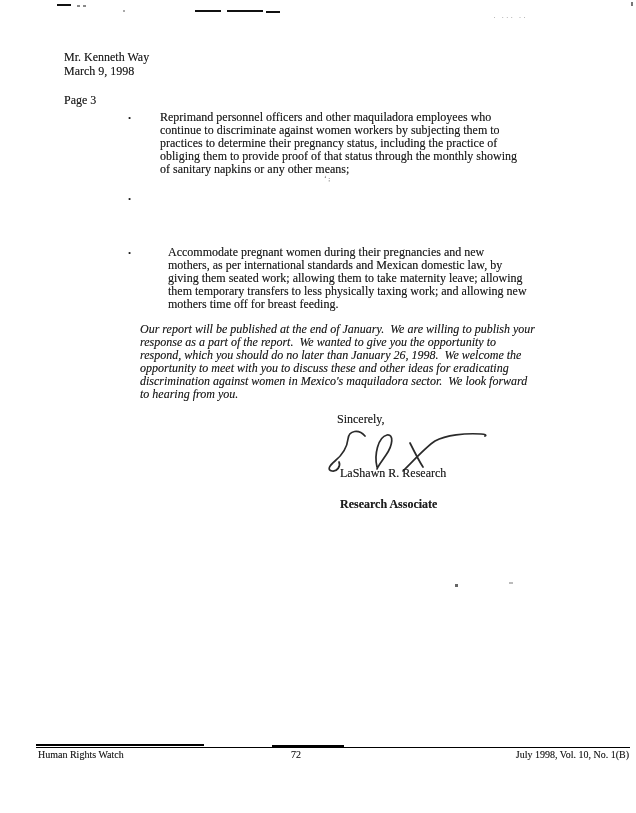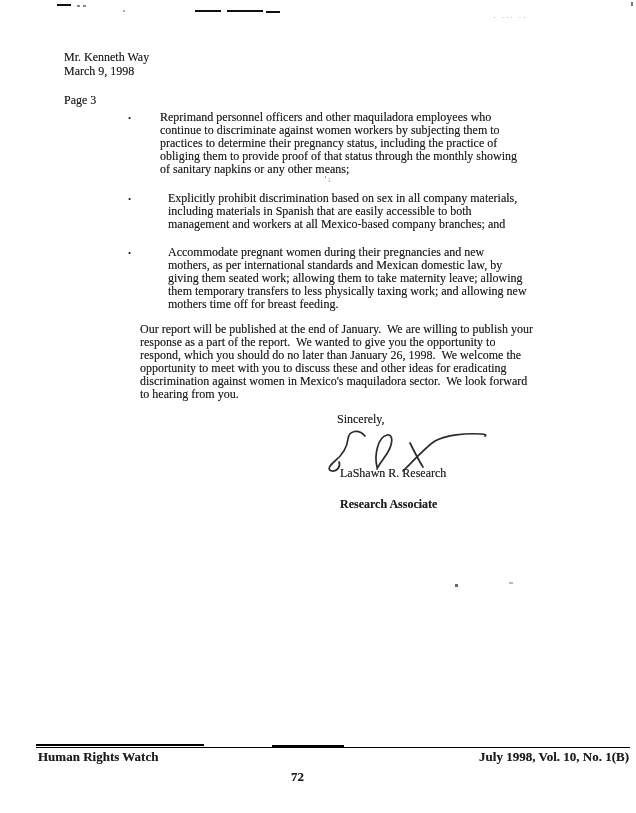--- a/index.html
+++ b/index.html
@@ -25,25 +25,24 @@
     color:#1a1a1a;
   }
   
   .mark{position:absolute;background:#111;}
   .faint{position:absolute;color:#9a9a9a;font-size:9px;letter-spacing:1.5px;white-space:pre;}
   .speck{position:absolute;background:#8a8a8a;}
   
   .footer-line{position:absolute;background:#000;}
   .footer-text{
     position:absolute;
-    font-size:13px;
+    font-size:10px;
     white-space:pre;
     color:#1c1c1c;
     text-shadow:0 0 0.5px rgba(40,40,40,0.5);
-    font-weight:bold;
   }
   .sig{position:absolute;}
 </style>
 </head>
 <body>
 
 <div class="page">
 
   <div class="mark" style="left:57px;top:4px;width:14px;height:2px;"></div>
   <div class="speck" style="left:77px;top:5px;width:3px;height:2px;"></div>
@@ -64,32 +63,29 @@
   <div class="txt" style="left:64px;top:94px;">Page 3</div>
 
   <span class="bullet-marker" style="left:128px;top:113px;">•</span>
   <div class="txt" style="left:160px;top:111px;">Reprimand personnel officers and other maquiladora employees who
 continue to discriminate against women workers by subjecting them to
 practices to determine their pregnancy status, including the practice of
 obliging them to provide proof of that status through the monthly showing
 of sanitary napkins or any other means;</div>
 
   <span class="bullet-marker" style="left:128px;top:194px;">•</span>
-  <div class="txt" style="left:168px;top:192px;">Explicitly prohibit discrimination based on sex in all company materials,
-including materials in Spanish that are easily accessible to both
-management and workers at all Mexico-based company branches; and</div>
 
   <span class="bullet-marker" style="left:128px;top:248px;">•</span>
   <div class="txt" style="left:168px;top:246px;">Accommodate pregnant women during their pregnancies and new
 mothers, as per international standards and Mexican domestic law, by
 giving them seated work; allowing them to take maternity leave; allowing
 them temporary transfers to less physically taxing work; and allowing new
 mothers time off for breast feeding.</div>
 
-  <div class="txt" style="left:140px;top:323px;">Our report will be published at the end of January.  We are willing to publish your
+  <div class="txt" style="left:140px;top:323px;font-style:italic;">Our report will be published at the end of January.  We are willing to publish your
 response as a part of the report.  We wanted to give you the opportunity to
 respond, which you should do no later than January 26, 1998.  We welcome the
 opportunity to meet with you to discuss these and other ideas for eradicating
 discrimination against women in Mexico's maquiladora sector.  We look forward
 to hearing from you.</div>
 
   <div class="txt" style="left:337px;top:413px;">Sincerely,</div>
 
   <svg class="sig" style="left:324px;top:426px;" width="165" height="50" viewBox="0 0 165 50">
     <g fill="none" stroke="#2a2a2a" stroke-width="1.7" stroke-linecap="round">
@@ -101,16 +97,16 @@
   </svg>
 
   <div class="txt" style="left:340px;top:467px;">LaShawn R. Research</div>
   <div class="txt" style="left:340px;top:498px;font-weight:bold;">Research Associate</div>
 
   <div class="footer-line" style="left:36px;top:747px;width:594px;height:1px;"></div>
   <div class="footer-line" style="left:36px;top:744px;width:168px;height:2px;"></div>
   <div class="footer-line" style="left:272px;top:745px;width:72px;height:2px;"></div>
 
   <div class="footer-text" style="left:38px;top:749px;">Human Rights Watch</div>
-  <div class="footer-text" style="left:291px;top:749px;margin-top:20px;">72</div>
+  <div class="footer-text" style="left:291px;top:749px;">72</div>
   <div class="footer-text" style="right:7px;top:749px;">July 1998, Vol. 10, No. 1(B)</div>
 
 </div>
 
 </body></html>

